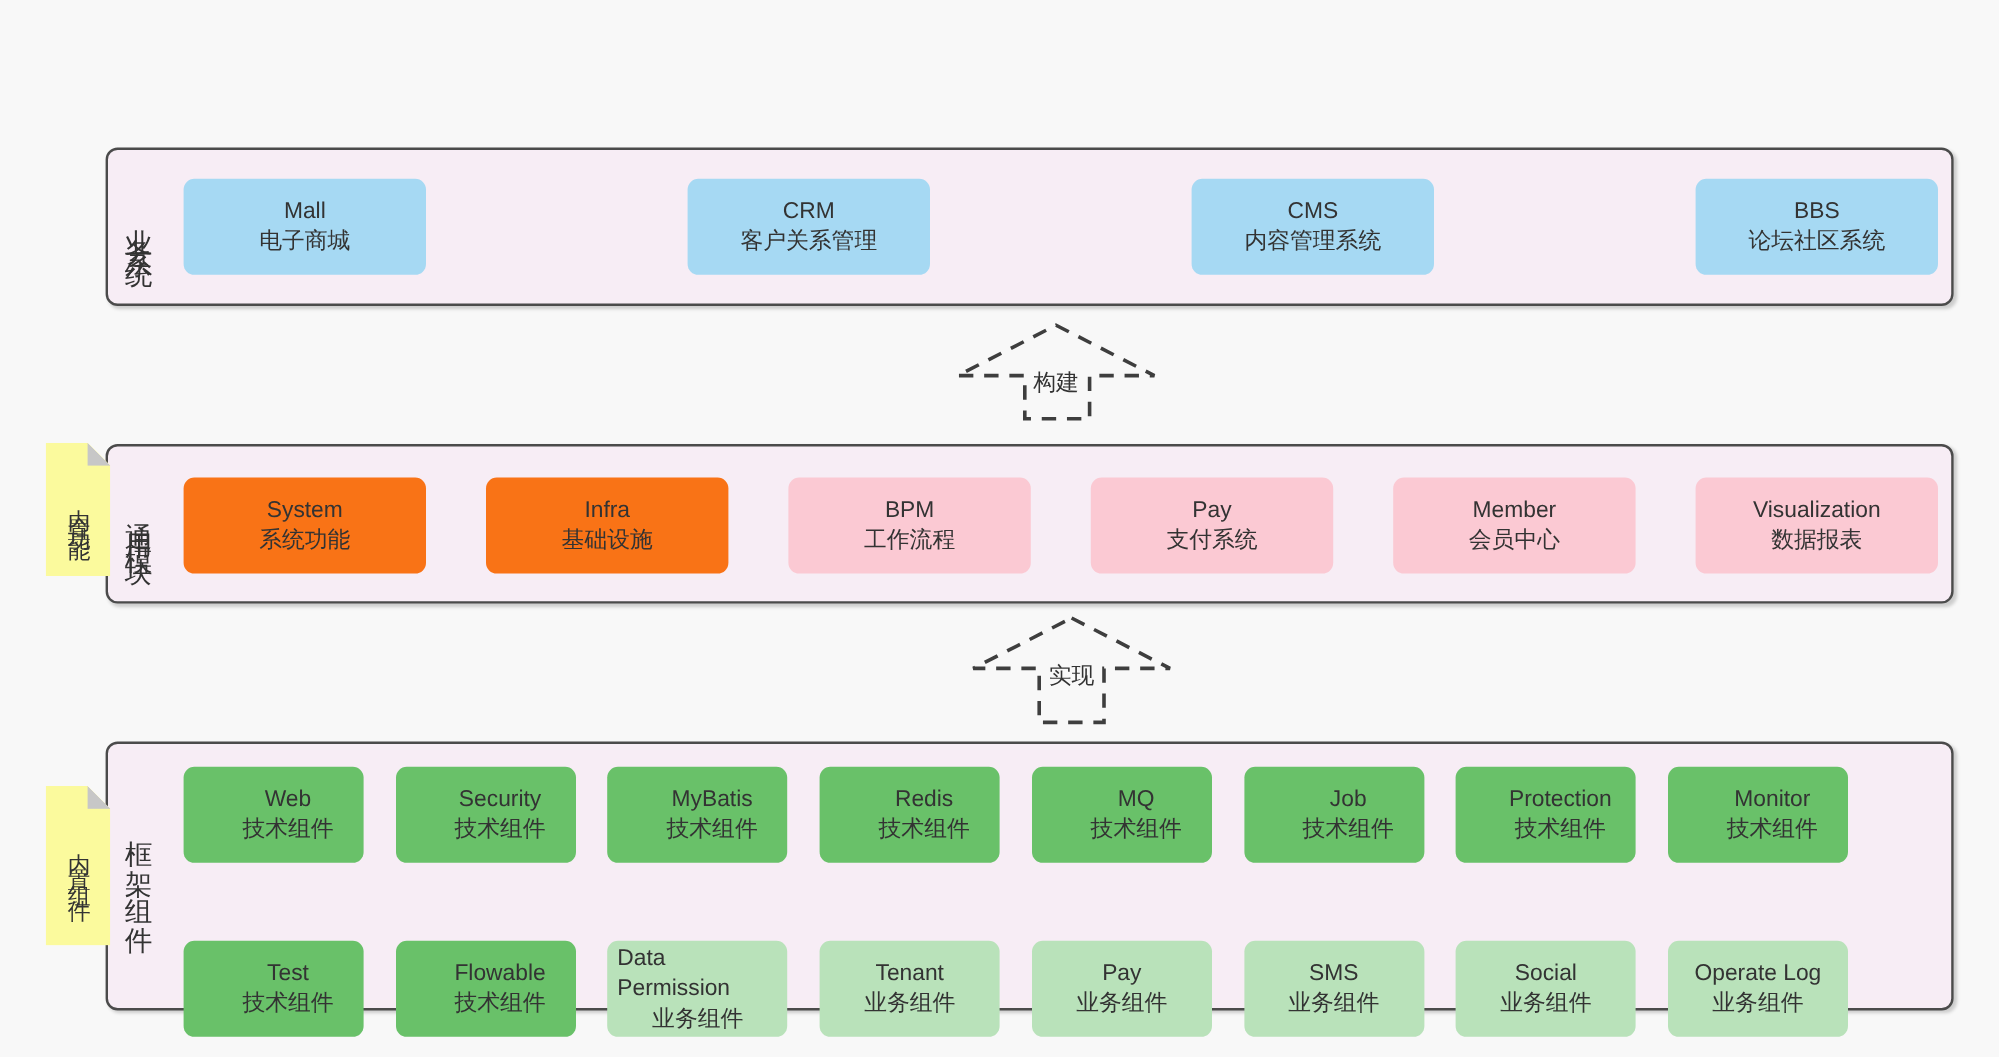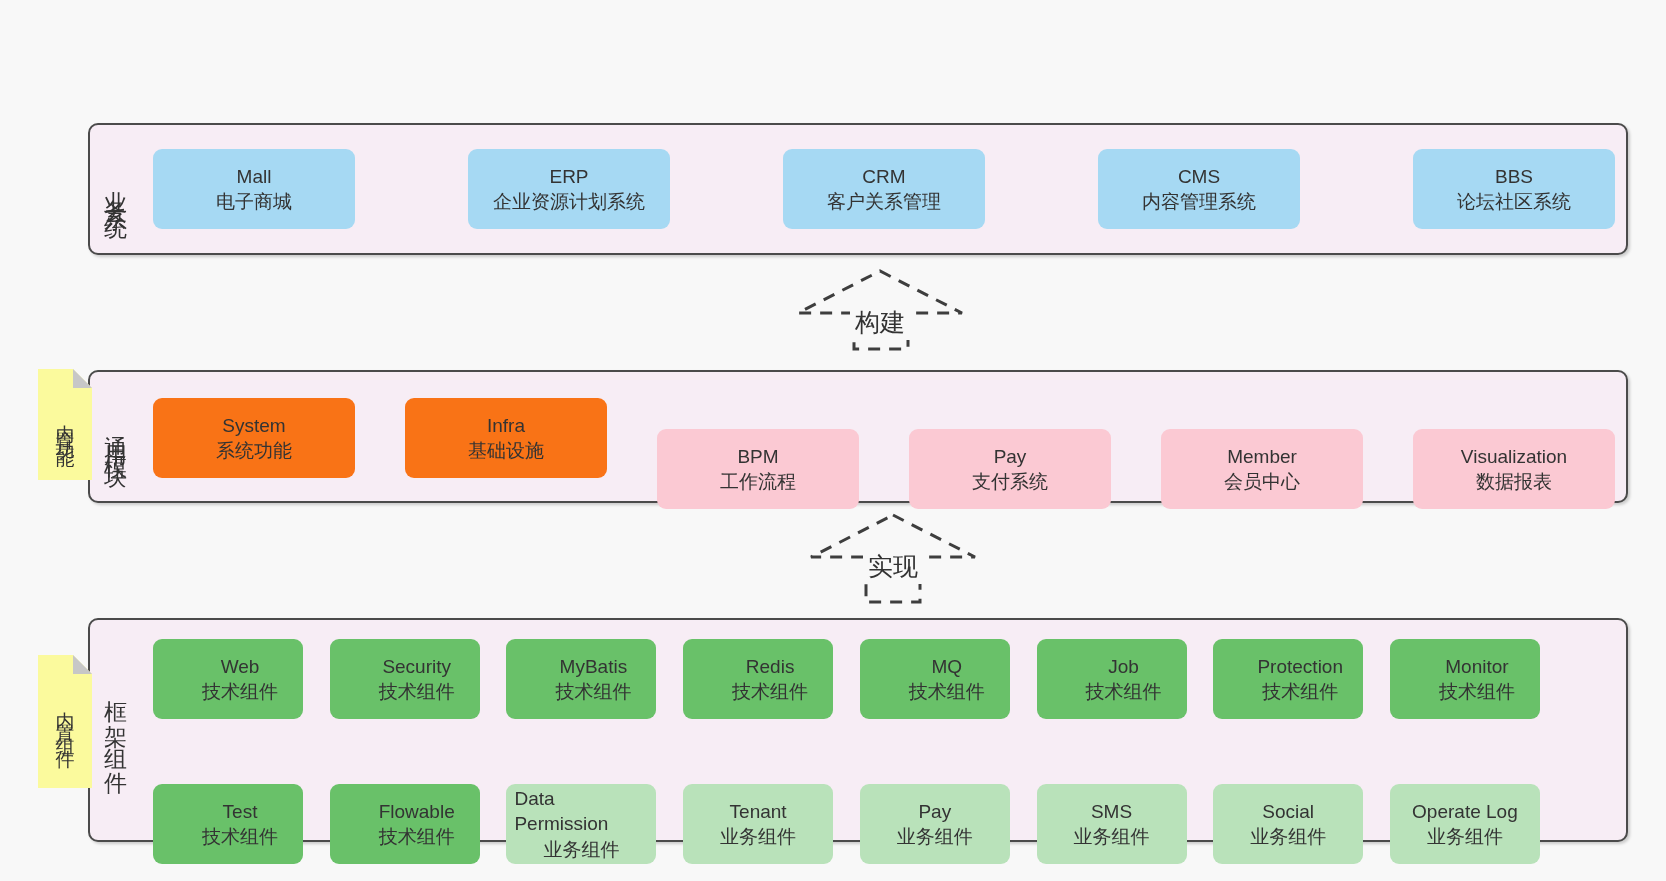--- a/index.html
+++ b/index.html
@@ -32,21 +32,21 @@
   #band-framework .row-2{top:124px;margin-top:40px;}
   .node{
     border-radius:9px;display:flex;flex-direction:column;align-items:center;
     justify-content:center;text-align:left;font-size:19px;line-height:1.32;
     height:80px;box-sizing:border-box;padding:2px 8px;
   }
   .row6 .node{width:202px;}
   .row8 .node{width:150px;}
   .node.blue{background:#a6d9f3;}
   .node.red{background:#f97316;}
-  .node.pink{background:#fbc9d3;margin-top:31px;}
+  .node.pink{background:#fbc9d3;}
   .node.green{background:#69c169;padding-left:32px;}
   .node.green-light{background:#b9e2ba;}
   .sticky{
     position:absolute;left:38px;width:54px;background:#fbfa9d;z-index:6;
     clip-path:polygon(0 0,calc(100% - 19px) 0,100% 19px,100% 100%,0 100%);
   }
   #sticky-features{top:369px;height:111px;}
   #sticky-components{top:655px;height:133px;}
   .sticky .fold{
     position:absolute;top:0;right:0;width:19px;height:19px;
@@ -59,38 +59,34 @@
   }
   #sticky-features .sticky-text{letter-spacing:8px;}
   #sticky-components .sticky-text{letter-spacing:13px;}
   .arrow{position:absolute;width:170px;}
   #arrow-build{left:795px;top:268px;height:84px;}
   #arrow-implement{left:808px;top:512px;height:93px;}
   .arrow svg{display:block;}
   .arrow path{fill:none;stroke:#3e3e3e;stroke-width:3;stroke-dasharray:12 9;}
   .arrow-label{
     position:absolute;left:50%;transform:translateX(-50%);top:37px;
-    background:#f8f8f8;font-size:25px;padding:1px 5px;color:#333;white-space:nowrap;
+    background:#f8f8f8;font-size:19px;padding:1px 5px;color:#333;white-space:nowrap;
   }
 </style>
 </head>
 <body>
 
 <div class="stage">
 
   <div class="band" id="band-business">
     <div class="band-label">业务系统</div>
     <div class="row row6">
       <div class="node blue">
         <div>Mall</div>
         <div>电子商城</div>
-      </div>
-      <div class="node blue">
-        <div>ERP</div>
-        <div>企业资源计划系统</div>
       </div>
       <div class="node blue">
         <div>CRM</div>
         <div>客户关系管理</div>
       </div>
       <div class="node blue">
         <div>CMS</div>
         <div>内容管理系统</div>
       </div>
       <div class="node blue">

